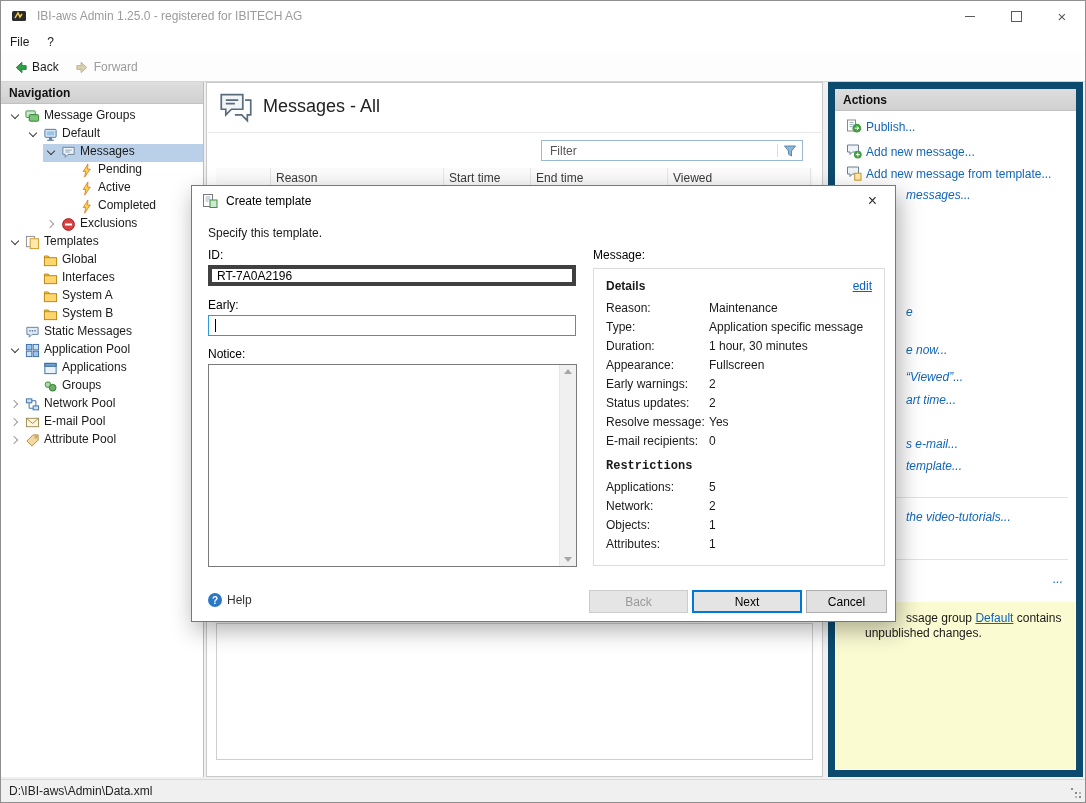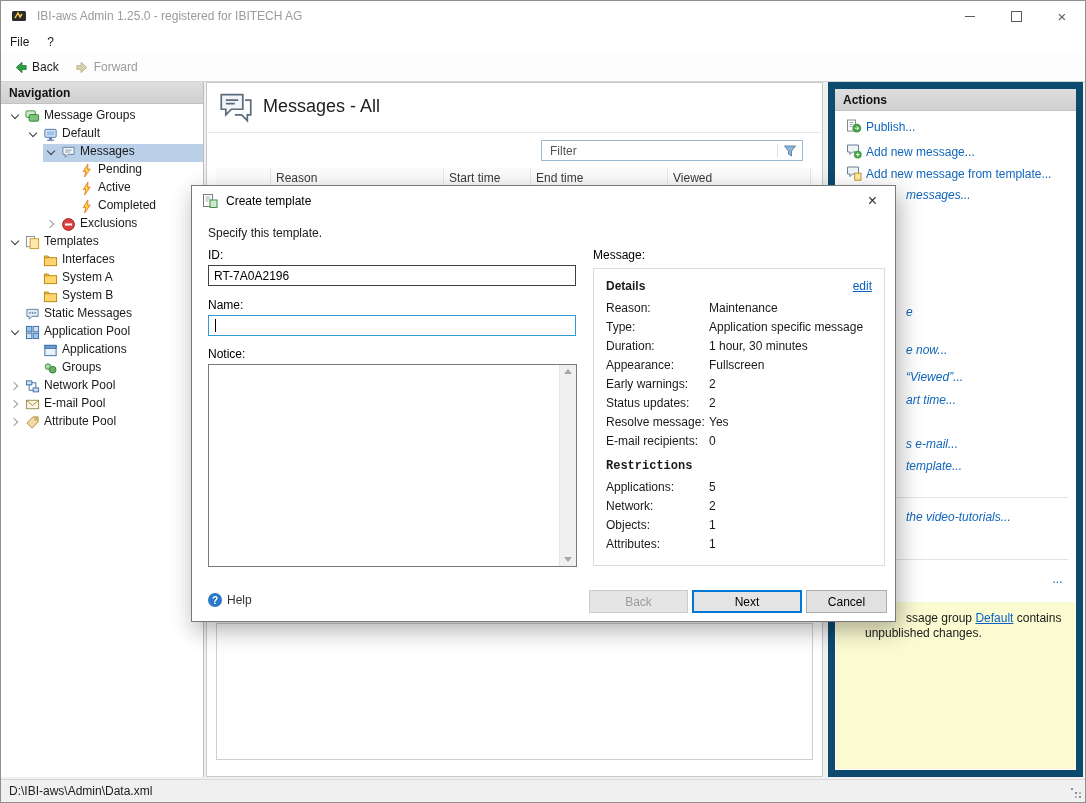--- a/index.html
+++ b/index.html
@@ -73,21 +73,21 @@
   .dialog{position:absolute;left:190px;top:184px;width:705px;height:437px;background:#fff;border:1px solid #787878;box-shadow:3px 8px 22px rgba(0,0,0,.32);z-index:10;box-sizing:border-box;}
   .dlg-titlebar{position:absolute;left:0;top:0;right:0;height:30px;display:flex;align-items:center;}
   .dlg-icon{margin-left:10px;width:16px;height:16px;flex:none;}
   .dlg-icon svg{width:16px;height:16px;display:block;}
   .dlg-title-text{margin-left:8px;color:#000;}
   .dlg-close{position:absolute;right:0;top:0;width:45px;height:30px;display:flex;align-items:center;justify-content:center;color:#333;font-size:16px;}
   .dlg-subtitle{position:absolute;left:16px;top:40px;}
   .dl{position:absolute;color:#000;}
   .id-l{left:16px;top:62px;} .name-l{left:16px;top:112px;} .notice-l{left:16px;top:161px;} .msg-l{left:401px;top:62px;}
   .dfield{position:absolute;box-sizing:border-box;font:inherit;padding:0 0 0 5px;outline:none;background:#fff;}
-  .id-f{left:16px;top:79px;width:368px;height:21px;border:1px solid #404040;}
+  .id-f{left:16px;top:79px;width:368px;height:21px;border:4px solid #404040;}
   .name-f{left:16px;top:129px;width:368px;height:21px;border:1px solid #2e9bd6;}
   .caret{position:absolute;left:23px;top:133px;width:1px;height:13px;background:#000;animation:blink 1.1s steps(1) infinite;}
   @keyframes blink{50%{opacity:0;}}
   .ta{position:absolute;left:16px;top:178px;width:369px;height:203px;border:1px solid #7a7a7a;background:#fff;box-sizing:border-box;}
   .notice-ta{position:absolute;left:0;top:0;right:17px;bottom:0;width:calc(100% - 17px);height:100%;border:none;outline:none;resize:none;font:inherit;padding:3px 5px;box-sizing:border-box;}
   .ta-scroll{position:absolute;right:0;top:0;bottom:0;width:17px;background:#f0f0f0;border-left:1px solid #e6e6e6;box-sizing:border-box;display:flex;flex-direction:column;justify-content:space-between;align-items:center;padding:4px 0;}
   .arr{width:0;height:0;display:block;}
   .arr.up{border-left:4px solid transparent;border-right:4px solid transparent;border-bottom:5px solid #a6a6a6;}
   .arr.dn{border-left:4px solid transparent;border-right:4px solid transparent;border-top:5px solid #a6a6a6;}
   .details-panel{position:absolute;left:401px;top:82px;width:292px;height:298px;border:1px solid #dcdcdc;padding:10px 12px;box-sizing:border-box;overflow:hidden;}
@@ -263,20 +263,33 @@
           <div class="tree-row">
             <span class="indent" style="width: 24px;"></span>
             <span class="row-body">
               <span class="chev none"></span>
               <span class="ticon">
                 <svg viewBox="0 0 16 16">
                   <path d="M1.5 5V3.2h4.2l1.2 1.8" fill="#fed66d" stroke="#b8860b"></path>
                   <rect x="1.5" y="5" width="13" height="8.5" fill="#fed66d" stroke="#b8860b"></rect>
                 </svg>
               </span>
+              <span class="tlabel">Global</span>
+            </span>
+          </div>
+          <div class="tree-row">
+            <span class="indent" style="width: 24px;"></span>
+            <span class="row-body">
+              <span class="chev none"></span>
+              <span class="ticon">
+                <svg viewBox="0 0 16 16">
+                  <path d="M1.5 5V3.2h4.2l1.2 1.8" fill="#fed66d" stroke="#b8860b"></path>
+                  <rect x="1.5" y="5" width="13" height="8.5" fill="#fed66d" stroke="#b8860b"></rect>
+                </svg>
+              </span>
               <span class="tlabel">Interfaces</span>
             </span>
           </div>
           <div class="tree-row">
             <span class="indent" style="width: 24px;"></span>
             <span class="row-body">
               <span class="chev none"></span>
               <span class="ticon">
                 <svg viewBox="0 0 16 16">
                   <path d="M1.5 5V3.2h4.2l1.2 1.8" fill="#fed66d" stroke="#b8860b"></path>
@@ -495,21 +508,21 @@
           </svg>
       </span>
       <span class="dlg-title-text">Create template</span>
       <div class="dlg-close">×</div>
     </div>
     <div class="dlg-subtitle">Specify this template.</div>
 
     <label class="dl id-l">ID:</label>
     <input class="dfield id-f" value="RT-7A0A2196" style="">
 
-    <label class="dl name-l">Name:</label>
+    <label class="dl name-l">Early:</label>
     <input class="dfield name-f" value="" style="">
     <span class="caret"></span>
 
     <label class="dl notice-l">Notice:</label>
     <div class="ta">
       <textarea class="notice-ta" style=""></textarea>
       <div class="ta-scroll">
         <span class="arr up"></span>
         <span class="arr dn"></span>
       </div>

